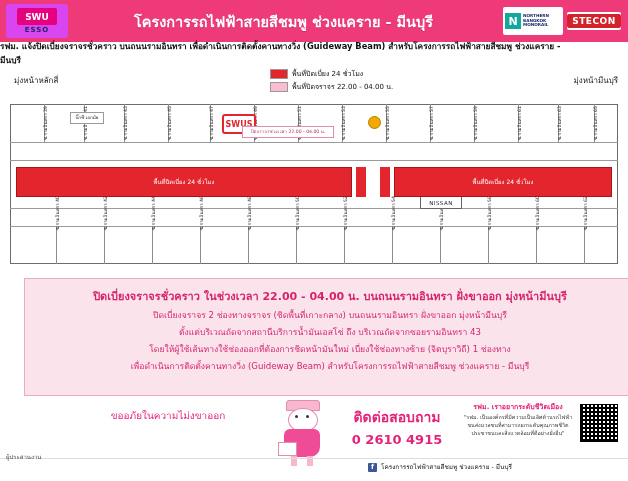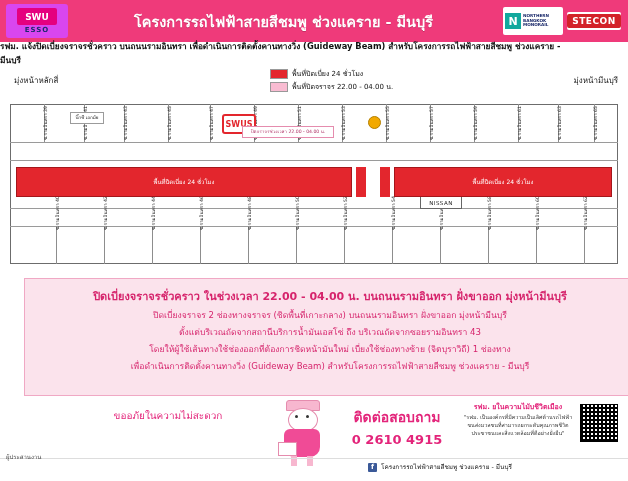--- a/index.html
+++ b/index.html
@@ -303,41 +303,41 @@
     <p class="p1">ปิดเบี่ยงจราจรชั่วคราว ในช่วงเวลา 22.00 - 04.00 น. บนถนนรามอินทรา ฝั่งขาออก มุ่งหน้ามีนบุรี</p>
     <p class="p3">ปิดเบี่ยงจราจร 2 ช่องทางจราจร (ชิดพื้นที่เกาะกลาง) บนถนนรามอินทรา ฝั่งขาออก มุ่งหน้ามีนบุรี</p>
     <p class="p4">ตั้งแต่บริเวณถัดจากสถานีบริการน้ำมันเอสโซ่ ถึง บริเวณถัดจากซอยรามอินทรา 43</p>
     <p class="p5">โดยให้ผู้ใช้เส้นทางใช้ช่องออกที่ต้องการชิดหน้ามันใหม่ เบี่ยงใช้ช่องทางซ้าย (จิตบุราวิถี) 1 ช่องทาง</p>
     <p class="p6">เพื่อดำเนินการติดตั้งคานทางวิ่ง (Guideway Beam) สำหรับโครงการรถไฟฟ้าสายสีชมพู ช่วงแคราย - มีนบุรี</p>
   </div>
 
   <div class="footer">
 
     <div class="apology">
-      <div class="a2">ขออภัยในความไม่สะดวก</div>
+      <div class="a2">ขออภัยในความไม่งขาออก</div>
     </div>
 
     <div class="mascot">
       <div class="m-hat"></div>
       <div class="m-head"></div>
       <div class="m-eye" style="left:23px;"></div>
       <div class="m-eye" style="left:34px;"></div>
       <div class="m-body"></div>
       <div class="m-sign"></div>
       <div class="m-leg" style="left:19px;"></div>
       <div class="m-leg" style="left:35px;"></div>
     </div>
 
     <div class="contact">
       <div class="c1">ติดต่อสอบถาม</div>
       <div class="c2">0 2610 4915</div>
     </div>
 
     <div class="rightnote">
-      <div class="rn-title">รฟม. ยในความไมับชีวิตเมือง</div>
+      <div class="rn-title">รฟม. เราอยากระดับชีวิตเมือง</div>
       <div>"รฟม. เป็นองค์กรที่มีความเป็นเลิศด้านรถไฟฟ้าขนส่งมวลชนที่สามารถยกระดับคุณภาพชีวิตประชาชนและสิ่งแวดล้อมที่ดีอย่างยั่งยืน"</div>
     </div>
 
     <div class="qr"></div>
 
     <div class="hr-bottom"></div>
 
     <div class="credit-left">ผู้ประสานงาน</div>
 
     <div class="fb">

